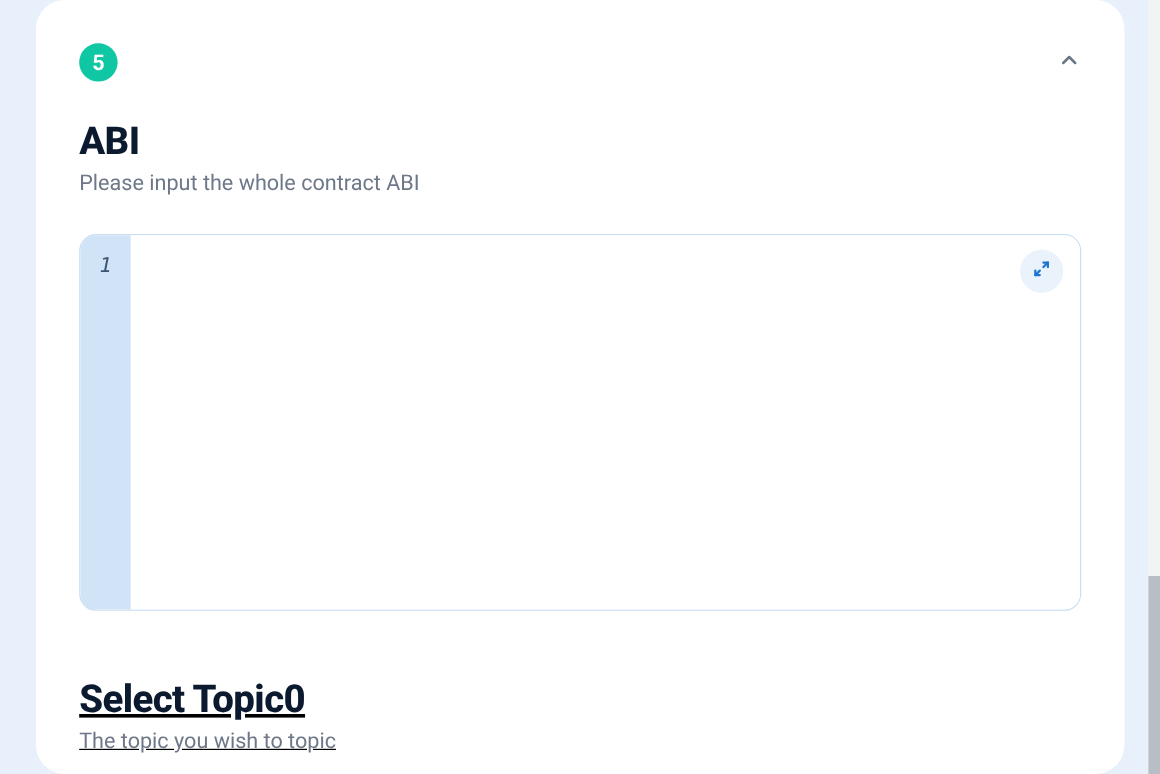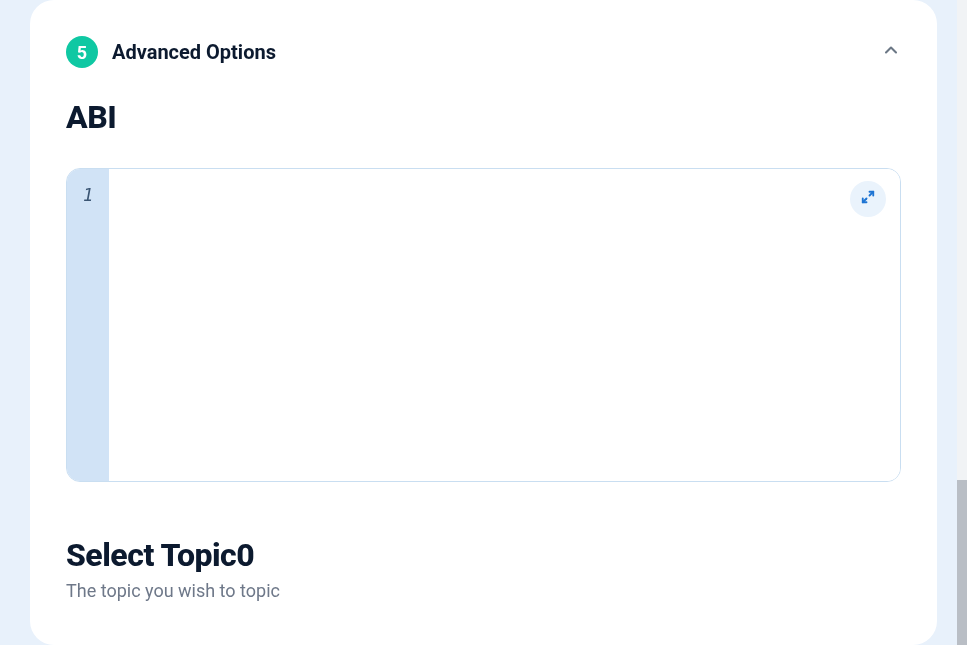--- a/index.html
+++ b/index.html
@@ -137,46 +137,47 @@
     .scrollbar-thumb {
       position: absolute;
       right: 0;
       width: 10px;
       background: #b9bec5;
       height: 165px;
       bottom: 0;
     }
     .section-topic {
       margin-top: 54px;
+      text-decoration: underline;
     }
   </style>
 </head>
 <body>
 
 <div class="outer-container">
   <div class="card">
     <div class="card-inner">
       <div class="card-header">
         <div class="header-left">
           <div class="step-badge">
             <span>5</span>
           </div>
-          <div class="header-title">Advanced Options</div>
         </div>
         <div class="chevron">
           <span>
             <svg width="20" height="20" viewBox="0 0 24 24" fill="none" stroke="currentColor" stroke-width="2.5" stroke-linecap="round" stroke-linejoin="round">
               <polyline points="18 15 12 9 6 15"></polyline>
             </svg>
           </span>
         </div>
       </div>
 
       <div class="section">
         <h2 class="section-title">ABI</h2>
+        <p class="section-subtitle">Please input the whole contract ABI</p>
 
         <div class="editor-wrapper">
           <div class="editor-gutter">
             <div class="line-number">1</div>
           </div>
           <textarea class="editor-area" value="" style=""></textarea>
           <div class="expand-btn">
             <span>
               <svg width="18" height="18" viewBox="0 0 24 24" fill="none" stroke-width="2.5" stroke-linecap="round" stroke-linejoin="round">
                 <line x1="5" y1="19" x2="10" y2="14"></line>

